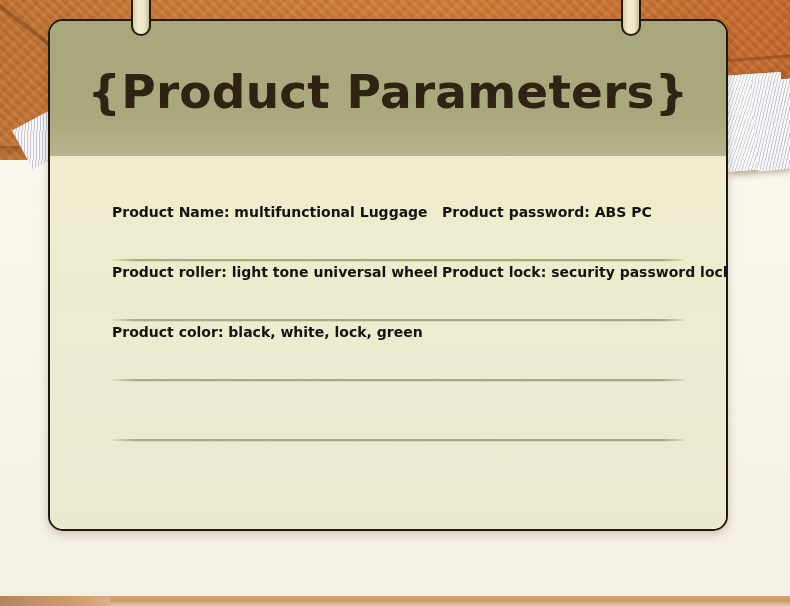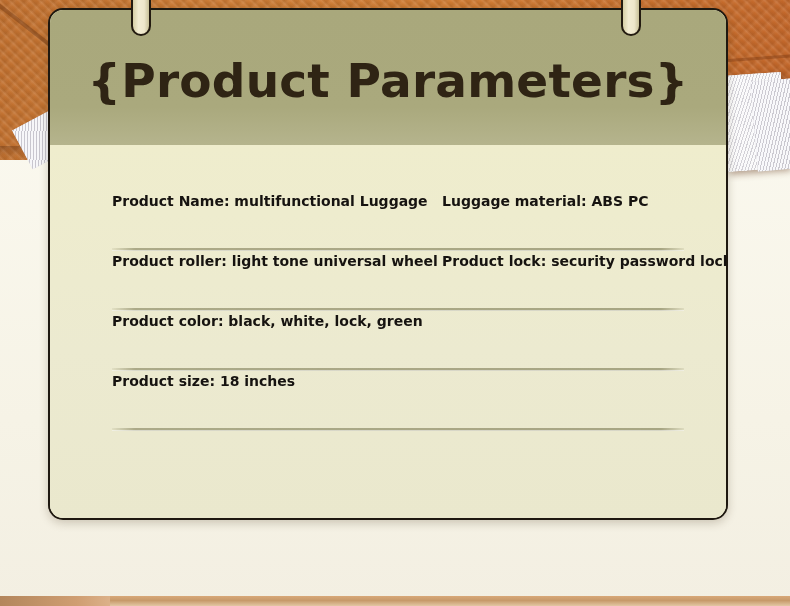--- a/index.html
+++ b/index.html
@@ -180,21 +180,21 @@
     box-sizing: border-box;
     z-index: 4;
   }
   .clip-left  { left: 131px; }
   .clip-right { left: 621px; }
 
   
   .card {
     position: absolute;
     left: 48px;
-    top: 8px;
+    top: 19px;
     width: 680px;
     height: 512px;
     border: 2px solid #1e1810;
     border-radius: 15px;
     box-sizing: border-box;
     overflow: hidden;
     background: #eeeccb;
     z-index: 3;
     box-shadow: 0 3px 10px rgba(60,40,15,0.22);
   }
@@ -290,21 +290,21 @@
     <div class="card-header">
       <div class="card-title">{Product Parameters}</div>
     </div>
 
     <div class="card-body">
       <div class="rows">
 
         <div class="row">
           <div class="row-line">
             <span class="spec col-a">Product Name: multifunctional Luggage</span>
-            <span class="spec col-b">Luggage material: ABS PC</span>
+            <span class="spec col-b">Product password: ABS PC</span>
           </div>
           <div class="divider"></div>
         </div>
 
         <div class="row">
           <div class="row-line">
             <span class="spec col-a">Product roller: light tone universal wheel</span>
             <span class="spec col-b">Product lock: security password lock</span>
           </div>
           <div class="divider"></div>
@@ -312,24 +312,20 @@
 
         <div class="row">
           <div class="row-line">
             <span class="spec col-a">Product color: black, white, lock, green</span>
             <span class="spec col-b"></span>
           </div>
           <div class="divider"></div>
         </div>
 
         <div class="row">
-          <div class="row-line">
-            <span class="spec col-a">Product size: 18 inches</span>
-            <span class="spec col-b"></span>
-          </div>
           <div class="divider"></div>
         </div>
 
       </div>
     </div>
 
   </div>
 </div>
 
 </body></html>

